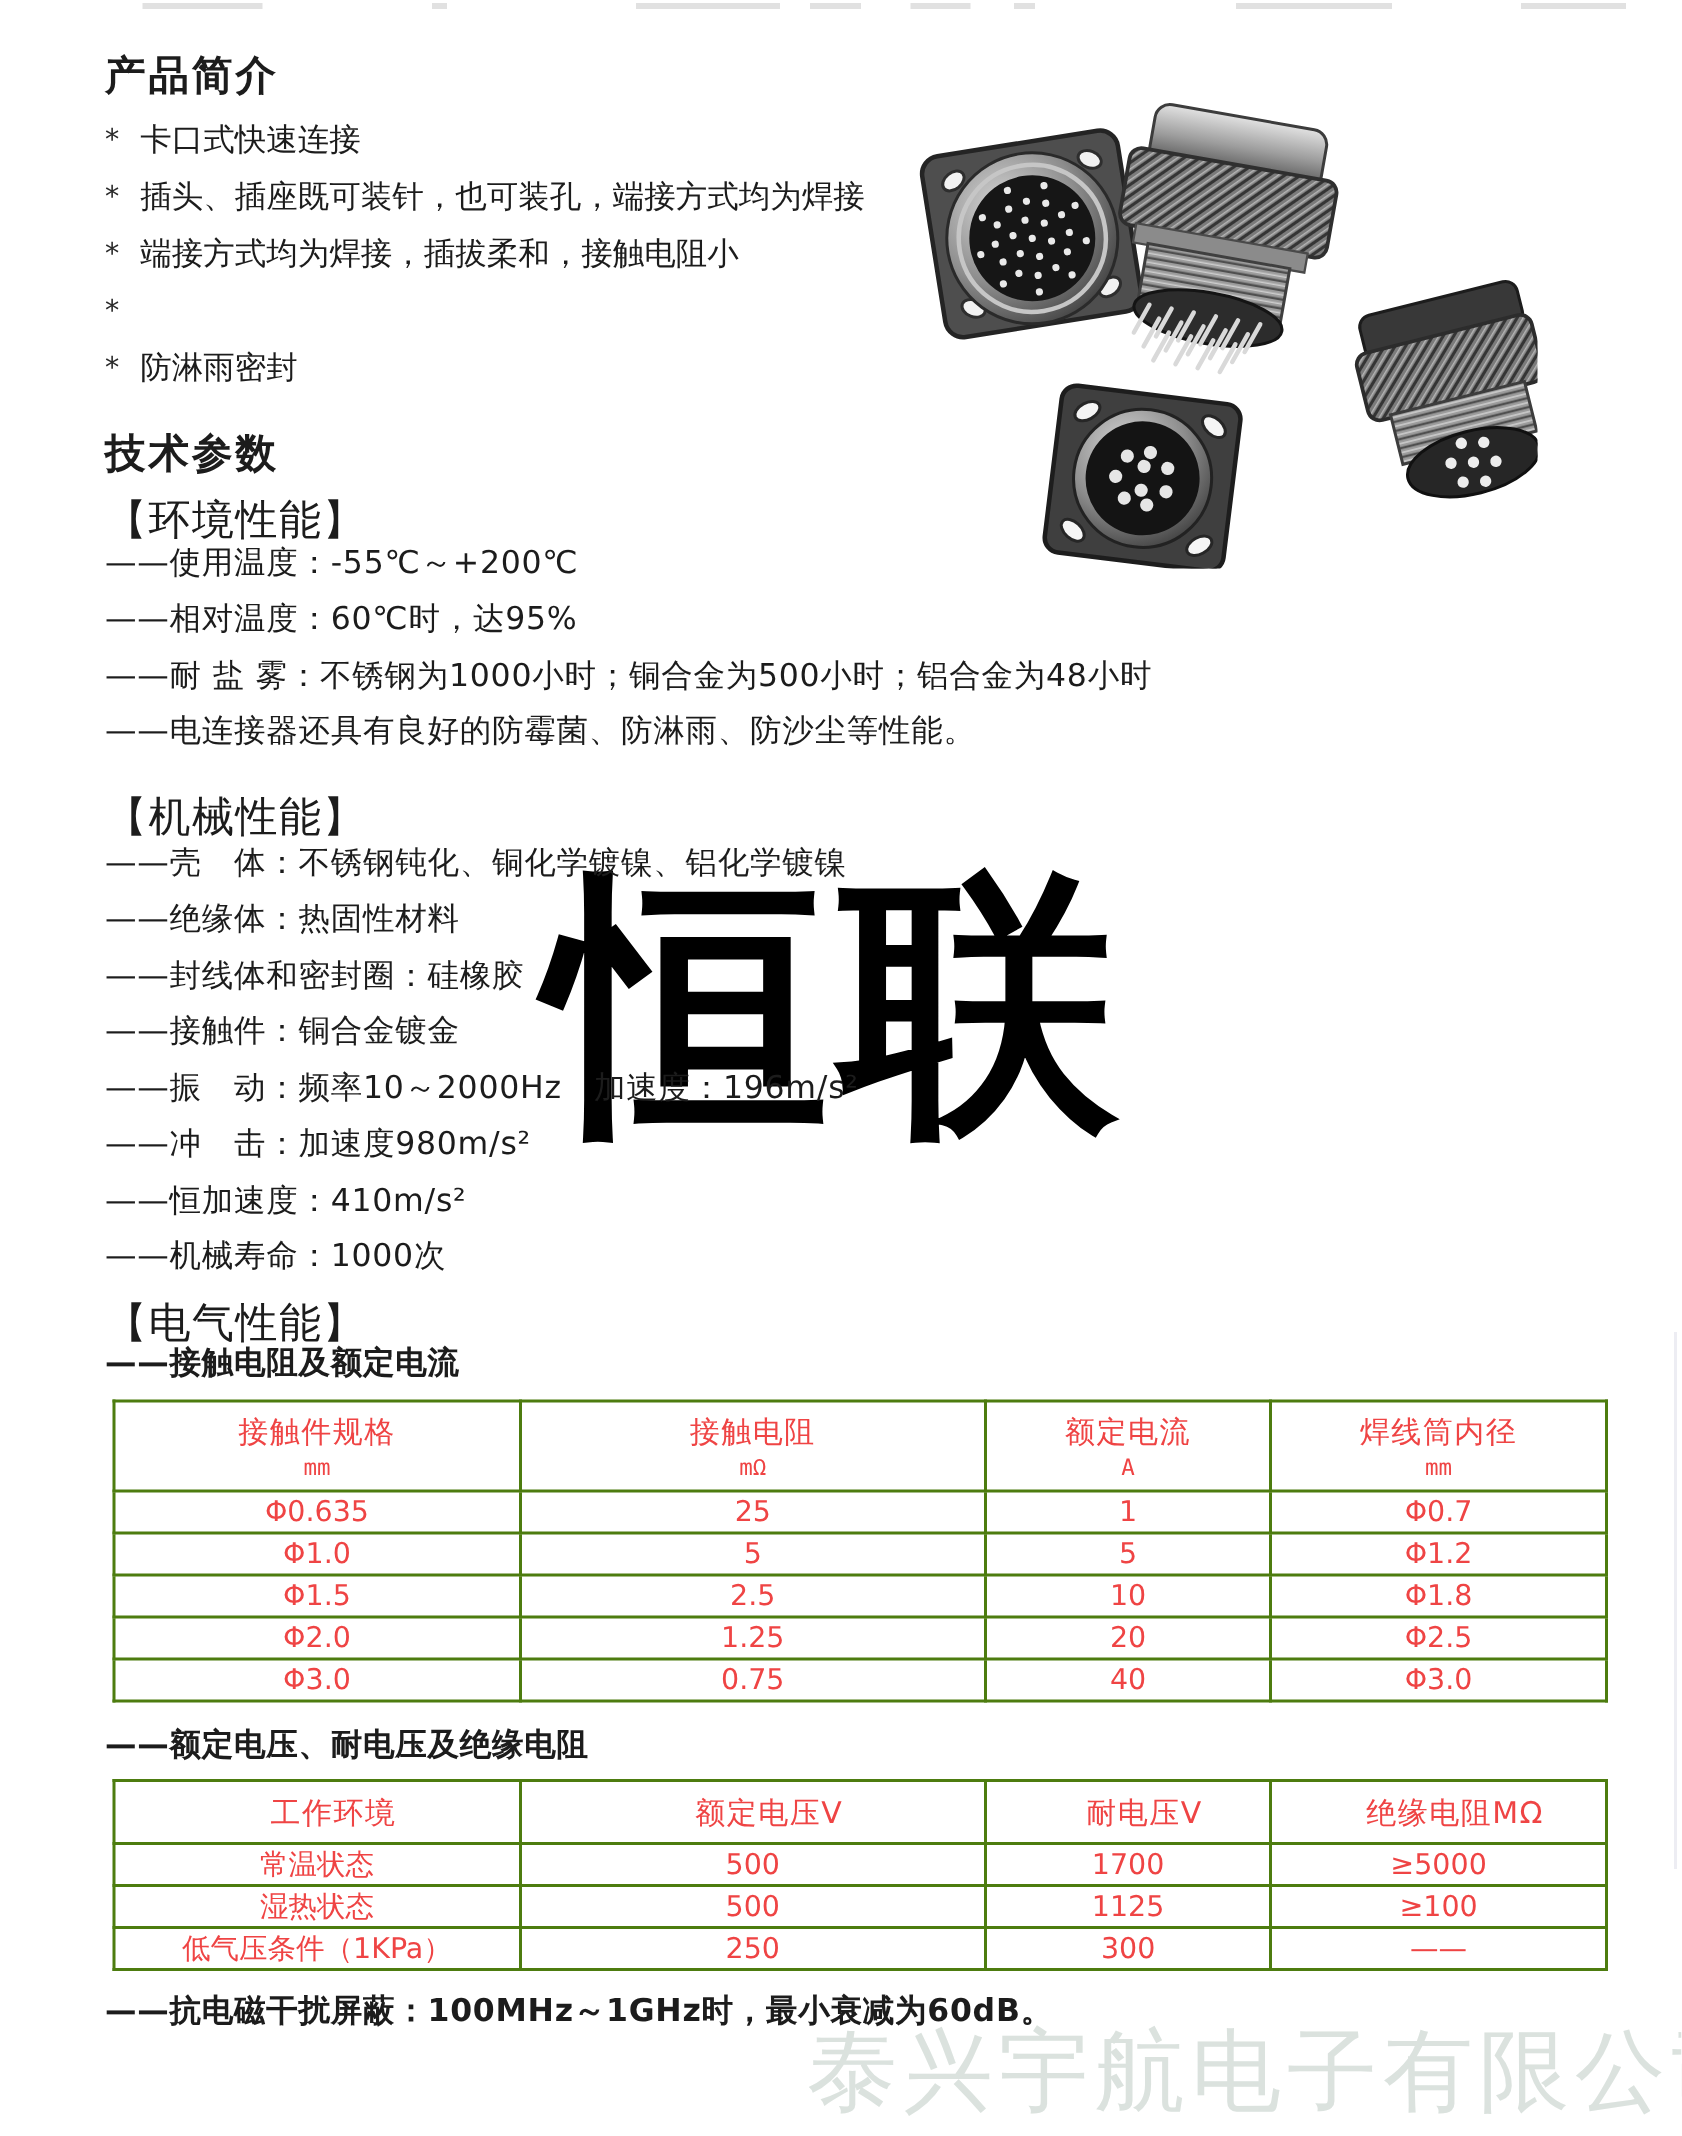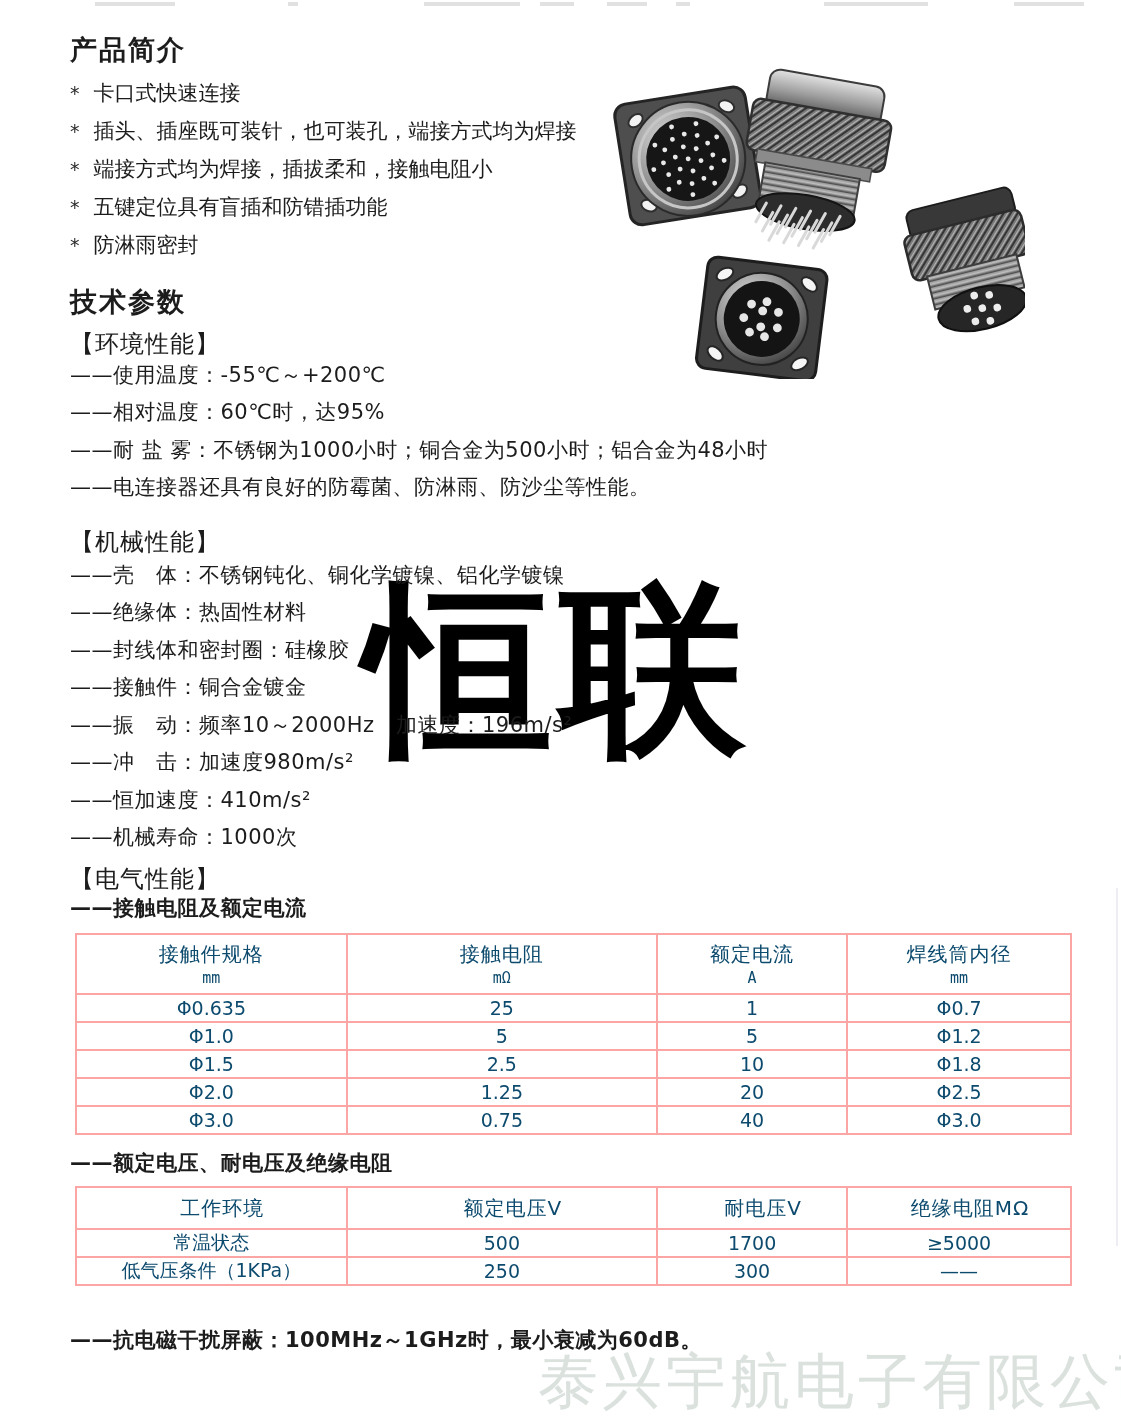--- a/index.html
+++ b/index.html
@@ -3,30 +3,30 @@
 <meta charset="utf-8">
 <style>
   html,body{margin:0;padding:0;background:#ffffff;}
   .page{
     position:relative;width:1121px;height:1424px;background:#fff;overflow:hidden;
     font-family:"DejaVu Sans","Liberation Sans",sans-serif;color:#1c1c1c;
   }
   .abs{position:absolute;left:70px;z-index:2;}
   .nowrap{white-space:nowrap;}
   .sec-title{font-size:27px;font-weight:bold;letter-spacing:2px;}
-  .sub-header{font-size:24px;letter-spacing:1px;}
+  .sub-header{font-size:28px;letter-spacing:1px;}
   .bullet-line{height:38px;display:flex;align-items:center;font-size:21px;white-space:nowrap;}
   .marker{margin-right:14px;font-size:19px;color:#2a2a2a;}
   .p-line{height:37.5px;display:flex;align-items:center;font-size:21px;white-space:nowrap;letter-spacing:0.5px;}
   .p-single{font-size:21px;height:28px;display:flex;align-items:center;white-space:nowrap;letter-spacing:0.5px;font-weight:bold;}
 
   table{border-collapse:collapse;table-layout:fixed;background:#fff;}
   .spec-table{position:absolute;left:75px;width:997px;z-index:2;}
-  .spec-table td{border:2px solid #fca5a5;text-align:center;vertical-align:middle;
-    font-size:19px;padding:0;color:#0c4a6e;}
+  .spec-table td{border:2px solid #4d7c0f;text-align:center;vertical-align:middle;
+    font-size:19px;padding:0;color:#ef4444;}
   .t1 thead td{height:58px;}
   .t1 tbody td{height:26px;}
   .hname{font-size:20px;letter-spacing:1px;}
   .hunit{font-size:15px;margin-top:1px;font-family:"DejaVu Sans Mono","Liberation Mono",monospace;}
   .t2 thead td{height:40px;font-size:20px;letter-spacing:1px;padding-left:22px;}
   .t2 tbody td{height:26px;}
 
   .wm{position:absolute;z-index:1;line-height:1;white-space:nowrap;pointer-events:none;}
   .wm-center{left:366px;top:577px;font-size:186px;font-weight:bold;color:#000000;letter-spacing:8px;}
   .wm-bottom{left:538px;top:1351px;font-size:60px;color:#dbe2de;letter-spacing:4px;
@@ -192,21 +192,20 @@
       <div class="bullet-line">
         <span class="marker">*</span>
         <span>插头、插座既可装针，也可装孔，端接方式均为焊接</span>
       </div>
       <div class="bullet-line">
         <span class="marker">*</span>
         <span>端接方式均为焊接，插拔柔和，接触电阻小</span>
       </div>
       <div class="bullet-line">
         <span class="marker">*</span>
-        <span>五键定位具有盲插和防错插功能</span>
       </div>
       <div class="bullet-line">
         <span class="marker">*</span>
         <span>防淋雨密封</span>
       </div>
     </div>
 
   <div class="abs sec-title nowrap" style="top:284px">技术参数</div>
 
   <div class="abs sub-header nowrap" style="top:328px">【环境性能】</div>
@@ -311,20 +310,26 @@
         </tr>
       </thead>
     <tbody id="t2-body">
         <tr>
           <td>常温状态</td>
           <td>500</td>
           <td>1700</td>
           <td>≥5000</td>
         </tr>
         <tr>
+          <td>湿热状态</td>
+          <td>500</td>
+          <td>1125</td>
+          <td>≥100</td>
+        </tr>
+        <tr>
           <td>低气压条件（1KPa）</td>
           <td>250</td>
           <td>300</td>
           <td>——</td>
         </tr>
       </tbody>
   </table>
 
   <div class="abs p-single" style="top:1326px">——抗电磁干扰屏蔽：100MHz～1GHz时，最小衰减为60dB。</div>
 

